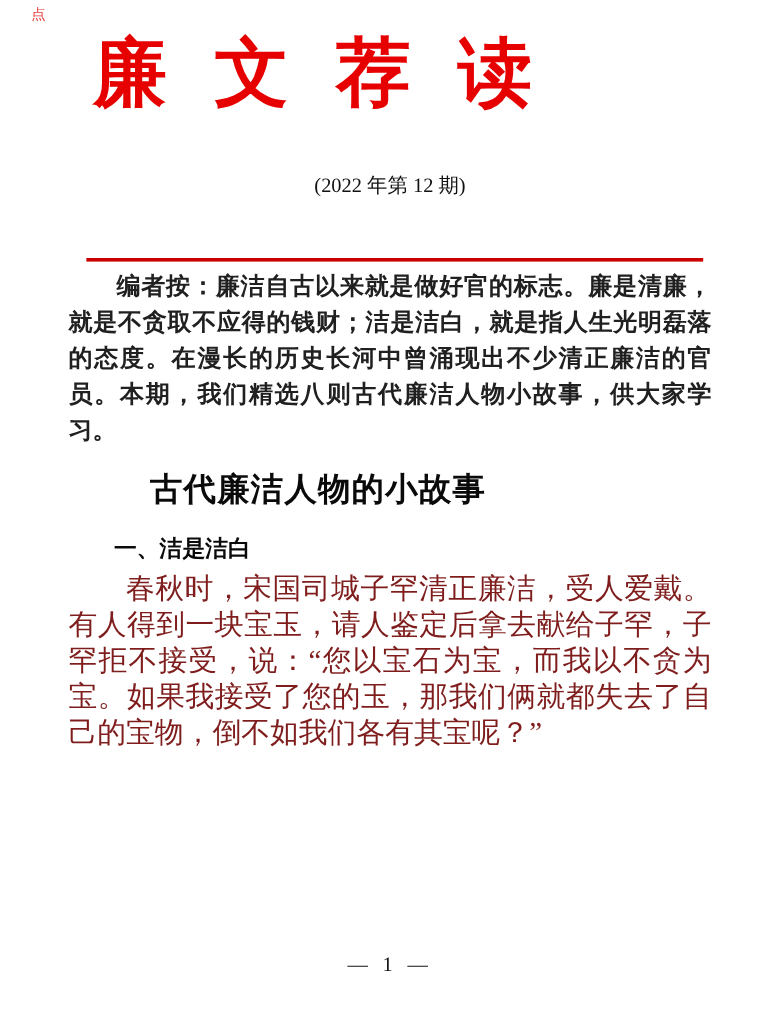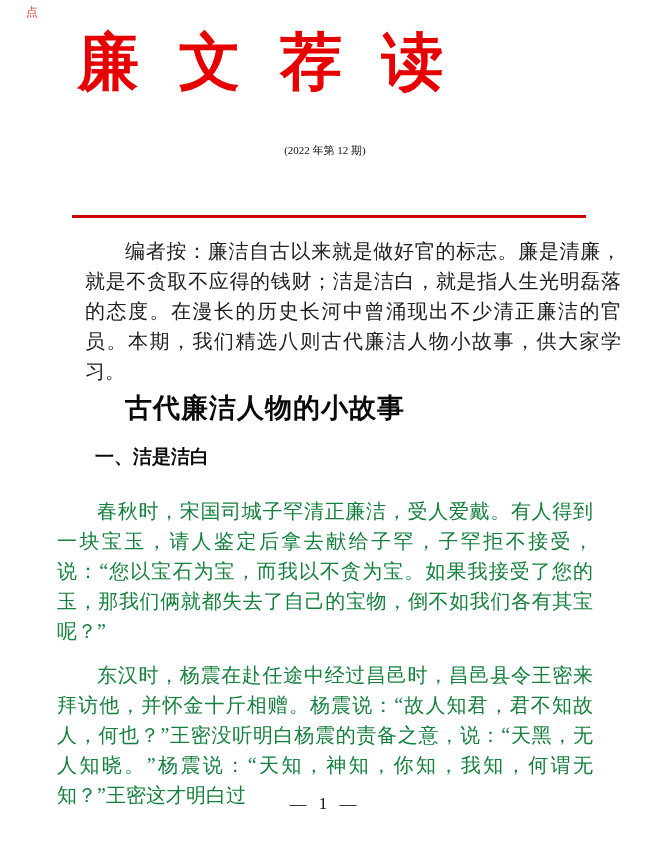--- a/index.html
+++ b/index.html
@@ -33,21 +33,21 @@
     letter-spacing: 12px;
     font-family: "Liberation Serif", serif;
     white-space: nowrap;
   }
   .issue-line {
     position: absolute;
     left: 0;
     top: 143px;
     width: 650px;
     text-align: center;
-    font-size: 11px;
+    font-size: 17px;
     color: #111111;
   }
   .issuer-row {
     position: absolute;
     left: 72px;
     top: 183px;
     width: 514px;
     display: flex;
     justify-content: space-between;
     align-items: flex-end;
@@ -58,30 +58,29 @@
     position: absolute;
     left: 72px;
     top: 215px;
     width: 514px;
     height: 3px;
     background: #cc0000;
   }
   .editor-note {
     position: absolute;
     left: 57px;
-    top: 236px;
+    top: 224px;
     width: 536px;
     font-size: 20px;
     line-height: 30px;
-    font-weight: normal;
+    font-weight: bold;
     text-align: justify;
     text-indent: 2em;
     color: #202020;
     font-family: "Liberation Serif", serif;
-    margin-left: 28px;
   }
   .article-title {
     position: absolute;
     left: 0;
     top: 390px;
     width: 530px;
     text-align: center;
     font-size: 27px;
     font-weight: bold;
     color: #0a0a0a;
@@ -95,27 +94,26 @@
     text-indent: 2em;
     font-size: 19px;
     font-weight: bold;
     color: #0a0a0a;
     font-family: "Liberation Sans", sans-serif;
   }
   .section-body {
     position: absolute;
     left: 57px;
     width: 536px;
-    font-size: 20px;
+    font-size: 24px;
     line-height: 30px;
     text-align: justify;
     text-indent: 2em;
-    color: #15803d;
+    color: #7f1d1d;
     font-family: "Liberation Serif", serif;
-    margin-top: 20px;
   }
   .heading-1 { top: 444px; }
   .body-1    { top: 476px; }
   .heading-2 { top: 608px; }
   .body-2    { top: 640px; }
   .page-number {
     position: absolute;
     left: 0;
     top: 794px;
     width: 650px;
@@ -141,17 +139,16 @@
 
   <div class="editor-note">编者按：廉洁自古以来就是做好官的标志。廉是清廉，就是不贪取不应得的钱财；洁是洁白，就是指人生光明磊落的态度。在漫长的历史长河中曾涌现出不少清正廉洁的官员。本期，我们精选八则古代廉洁人物小故事，供大家学习。</div>
 
   <div class="article-title">古代廉洁人物的小故事</div>
 
   <div class="section-heading heading-1">一、洁是洁白</div>
 
   <div class="section-body body-1">春秋时，宋国司城子罕清正廉洁，受人爱戴。有人得到一块宝玉，请人鉴定后拿去献给子罕，子罕拒不接受，说：“您以宝石为宝，而我以不贪为宝。如果我接受了您的玉，那我们俩就都失去了自己的宝物，倒不如我们各有其宝呢？”</div>
 
 
-  <div class="section-body body-2">东汉时，杨震在赴任途中经过昌邑时，昌邑县令王密来拜访他，并怀金十斤相赠。杨震说：“故人知君，君不知故人，何也？”王密没听明白杨震的责备之意，说：“天黑，无人知晓。”杨震说：“天知，神知，你知，我知，何谓无知？”王密这才明白过</div>
 
   <div class="page-number">— 1 —</div>
 
 </div>
 
 </body></html>

